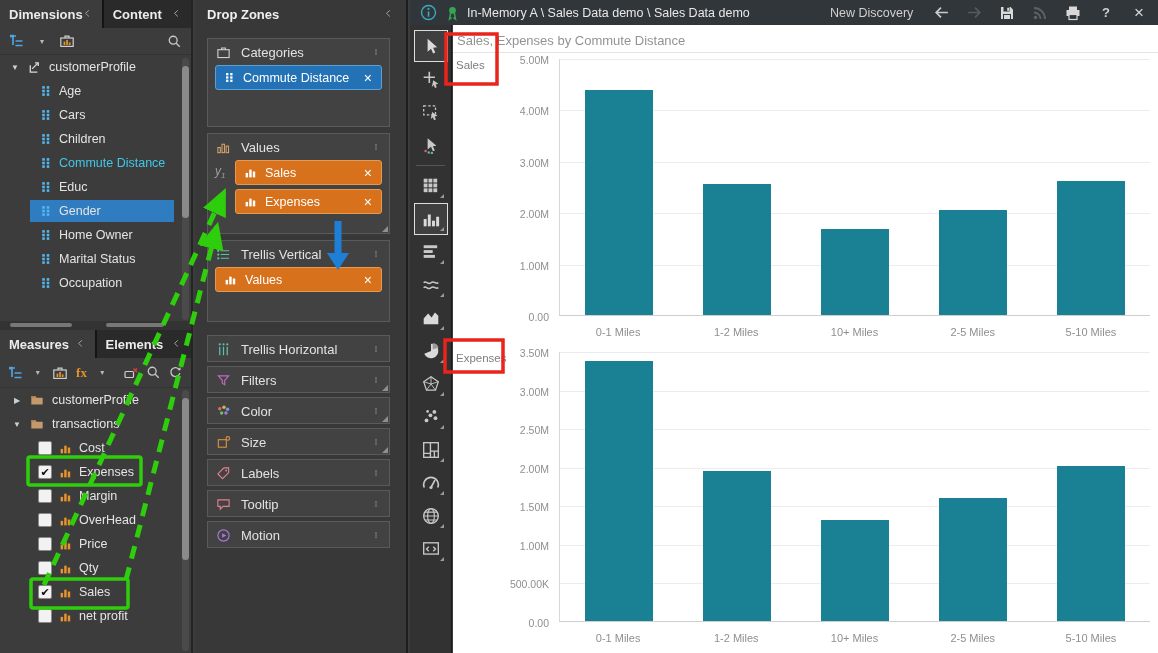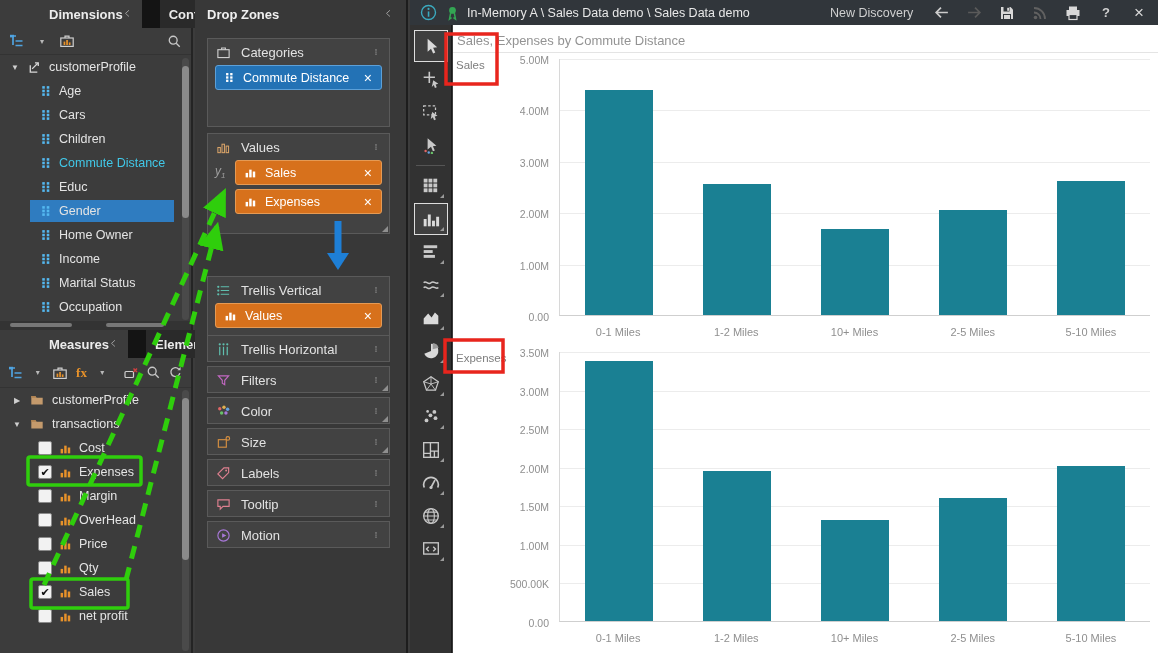--- a/index.html
+++ b/index.html
@@ -9,21 +9,21 @@
     font-family:"Liberation Sans", sans-serif; font-size:12.5px; color:#dcdcdc;
     background:#3c3c3c; user-select:none;
   }
   
   .left-col { position:absolute; left:0; top:0; width:193px; height:653px; background:#3c3c3c; border-right:2px solid #242424; }
   .dz-col   { position:absolute; left:195px; top:0; width:213px; height:653px; background:#383838; border-right:2px solid #1d1d1d; }
   .tool-rail{ position:absolute; left:410px; top:25px; width:42px; height:628px; background:#323232; border-right:1px solid #1a1a1a; }
   .topbar   { position:absolute; left:410px; top:0; width:748px; height:25px; background:#31363b; display:flex; align-items:center; }
   .chart-col{ position:absolute; left:453px; top:25px; width:705px; height:628px; background:#ffffff; }
   
-  .tabs { display:flex; height:28px; background:#141414; gap:18px;margin-left:40px; }
+  .tabs { display:flex; height:28px; background:#141414; gap:2px; }
   .tab { flex:1; display:flex; align-items:center; justify-content:space-between; padding:0 9px; cursor:pointer; }
   .tab .tab-label { font-weight:bold; font-size:13px; color:#ececec; }
   .tab.active { background:#3c3c3c; }
   .tab.inactive { background:#2a2a2a; }
   .chev svg { display:block; }
   
   .mini-toolbar { height:27px; display:flex; align-items:center; padding:0 8px; gap:7px; background:#3c3c3c; border-bottom:1px solid #333; }
   .mini-toolbar .spacer { flex:1; }
   .tbtn { display:flex; align-items:center; justify-content:center; width:18px; height:18px; cursor:pointer; }
   .fx-glyph { font-weight:bold; font-size:13px; color:#e8922a; font-family:"Liberation Serif", serif; }
@@ -273,35 +273,20 @@
               <g fill="#54b8f0">
                 <rect x="3" y="1.5" width="3.4" height="3.4"></rect>
                 <rect x="9" y="1.5" width="3.4" height="3.4"></rect>
                 <rect x="3" y="6.3" width="3.4" height="3.4"></rect>
                 <rect x="9" y="6.3" width="3.4" height="3.4"></rect>
                 <rect x="3" y="11.1" width="3.4" height="3.4"></rect>
                 <rect x="9" y="11.1" width="3.4" height="3.4"></rect>
               </g>
             </svg>
           </span>
-          <span class="lbl">Income</span>
-        </div>
-        <div class="trow child">
-          <span style="display: inline-flex; align-items: center;">
-            <svg width="12" height="14" viewBox="0 0 16 16" fill="none">
-              <g fill="#54b8f0">
-                <rect x="3" y="1.5" width="3.4" height="3.4"></rect>
-                <rect x="9" y="1.5" width="3.4" height="3.4"></rect>
-                <rect x="3" y="6.3" width="3.4" height="3.4"></rect>
-                <rect x="9" y="6.3" width="3.4" height="3.4"></rect>
-                <rect x="3" y="11.1" width="3.4" height="3.4"></rect>
-                <rect x="9" y="11.1" width="3.4" height="3.4"></rect>
-              </g>
-            </svg>
-          </span>
           <span class="lbl">Marital Status</span>
         </div>
         <div class="trow child">
           <span style="display: inline-flex; align-items: center;">
             <svg width="12" height="14" viewBox="0 0 16 16" fill="none">
               <g fill="#54b8f0">
                 <rect x="3" y="1.5" width="3.4" height="3.4"></rect>
                 <rect x="9" y="1.5" width="3.4" height="3.4"></rect>
                 <rect x="3" y="6.3" width="3.4" height="3.4"></rect>
                 <rect x="9" y="6.3" width="3.4" height="3.4"></rect>
@@ -590,21 +575,21 @@
                   <rect x="2" y="8.5" width="3" height="5.5" fill="#fff"></rect>
                   <rect x="6.4" y="4.5" width="3" height="9.5" fill="#fff"></rect>
                   <rect x="10.8" y="6.8" width="3" height="7.2" fill="#fff"></rect>
                 </svg>
               </span>
               <span class="chip-label">Expenses</span>
               <span class="x">×</span>
             </div>
           </div>
         </div>
-        <div class="zone" style="top: 240px; height: 82px; margin-top: 36px;">
+        <div class="zone" style="top: 240px; height: 82px;">
           <div class="zone-head">
             <span style="display: inline-flex; align-items: center;">
               <svg width="15" height="15" viewBox="0 0 16 16" fill="none">
                 <path d="M5 4h9 M5 8h9 M5 12h9" stroke="#5fbfae" stroke-width="1.3"></path>
                 <circle cx="2.4" cy="4" r="1.2" fill="#5fbfae"></circle>
                 <circle cx="2.4" cy="8" r="1.2" fill="#5fbfae"></circle>
                 <circle cx="2.4" cy="12" r="1.2" fill="#5fbfae"></circle>
               </svg>
             </span>
             <span class="zone-label">Trellis Vertical</span>

